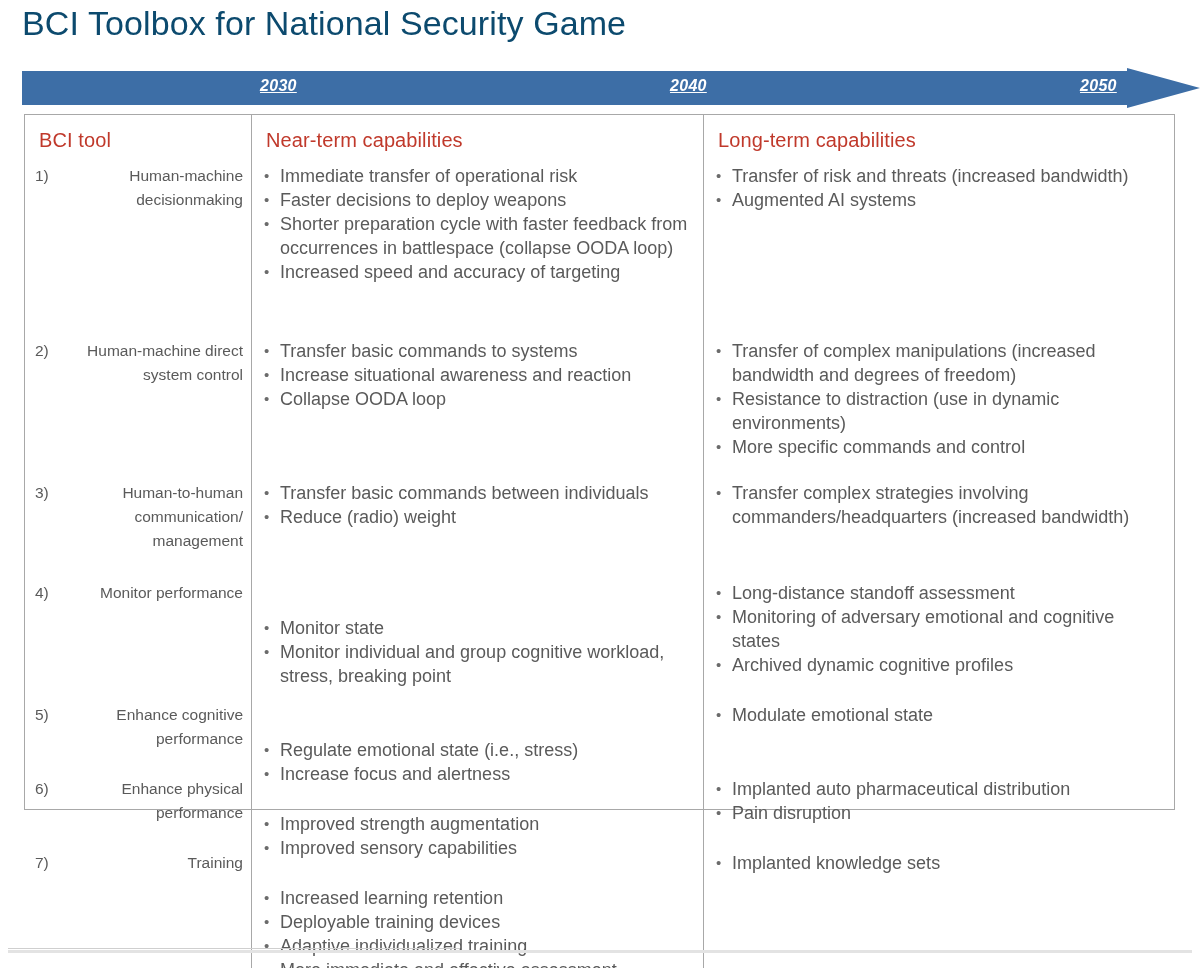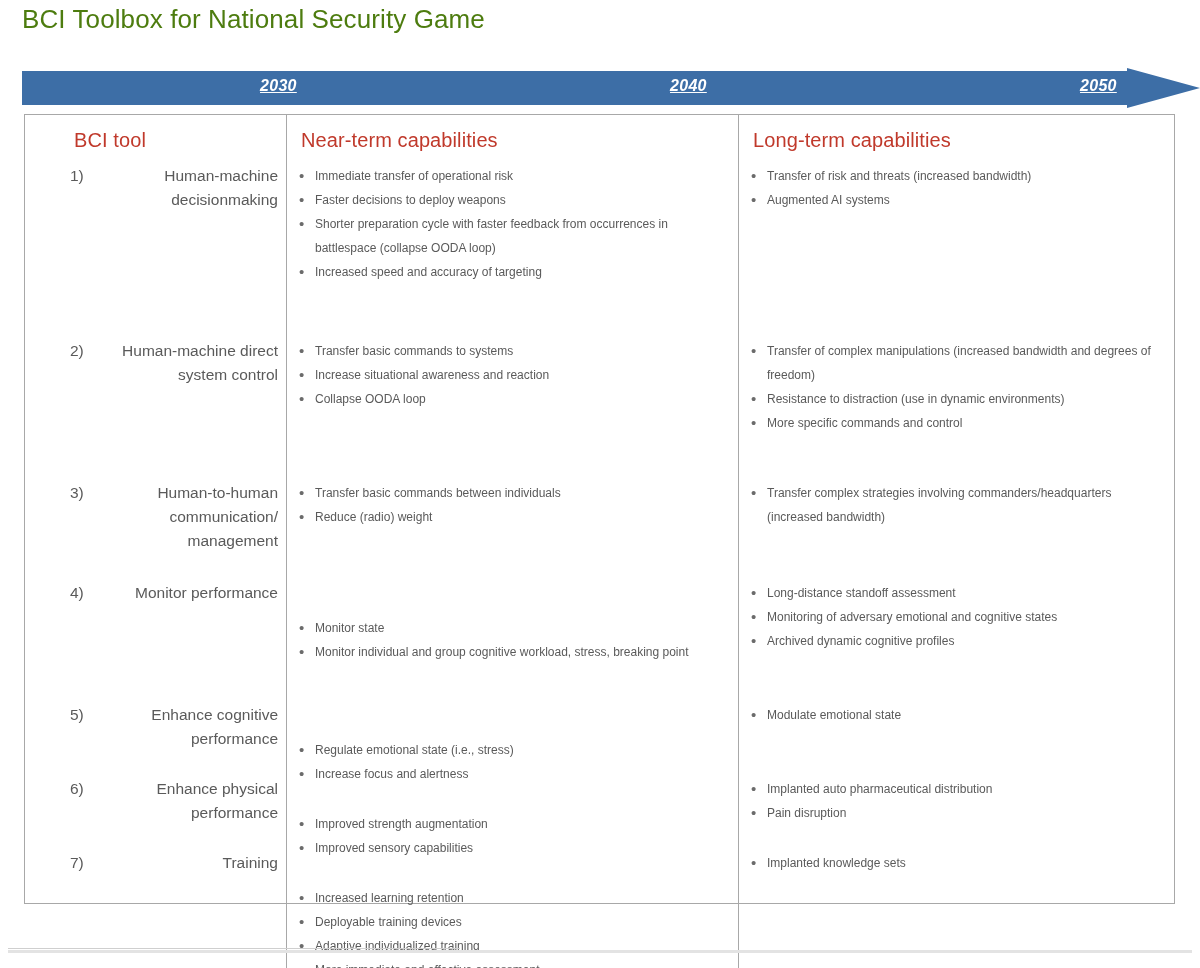--- a/index.html
+++ b/index.html
@@ -13,23 +13,23 @@
   #page {
     position: relative;
     width: 1200px; height: 968px;
     background: #ffffff;
   }
 
   
   .title {
     position: absolute;
     left: 22px; top: 4px;
-    font-size: 26px;
+    font-size: 34px;
     font-weight: 400;
-    color: #4d7c0f;
+    color: #0c4a6e;
     letter-spacing: 0.1px;
     white-space: nowrap;
   }
 
   
   .timeline {
     position: absolute;
     left: 22px; top: 68px;
     width: 1178px; height: 40px;
   }
@@ -45,24 +45,23 @@
     text-decoration: underline;
   }
   .tl-1 { left: 238px; }
   .tl-2 { left: 648px; }
   .tl-3 { left: 1058px; }
 
   
   .table-frame {
     position: absolute;
     left: 24px; top: 114px;
-    width: 1151px; height: 790px;
+    width: 1151px; height: 696px;
     border: 1px solid #a8a8a8;
     background: #ffffff;
-    padding-left: 35px;
   }
   .table-grid {
     display: grid;
     grid-template-columns: 226px 452px 1fr;
     width: 100%;
     height: 100%;
   }
   .col {
     position: relative;
     padding: 10px 8px 0 10px;
@@ -104,21 +103,21 @@
   }
 
   ul.bullets {
     list-style: none;
     margin: 0;
     padding: 0;
   }
   ul.bullets li {
     position: relative;
     padding-left: 18px;
-    font-size: 12px;
+    font-size: 18px;
     color: #5a5a5a;
     line-height: 24px;
     margin: 0;
   }
   ul.bullets li::before {
     content: "\2022";
     position: absolute;
     left: 2px;
     top: 0;
     color: #6b6b6b;

